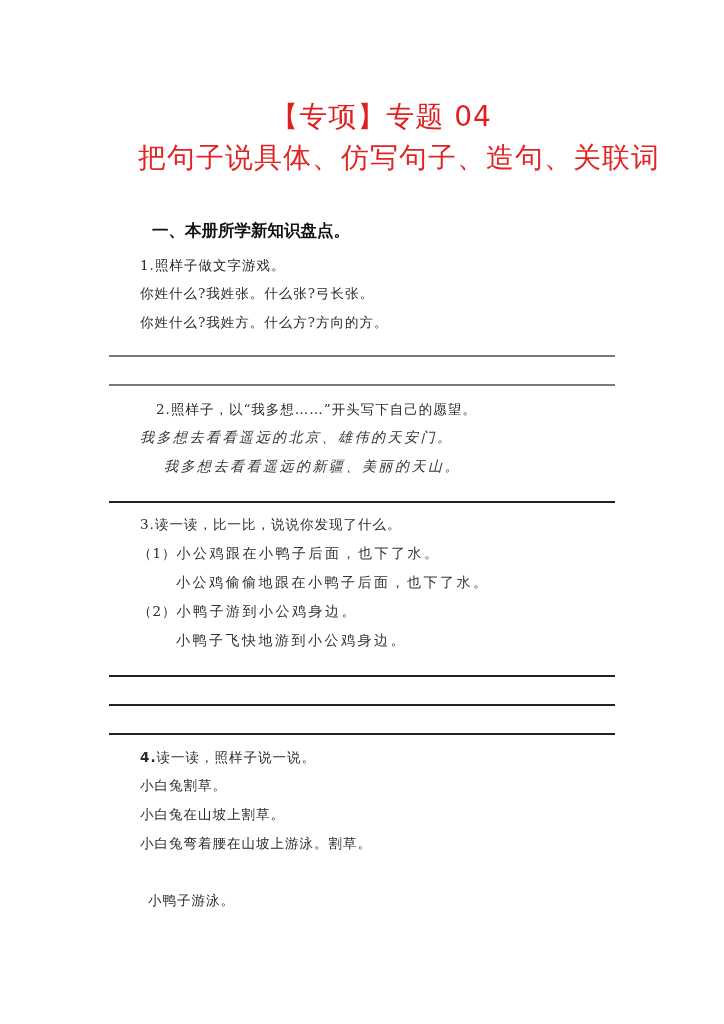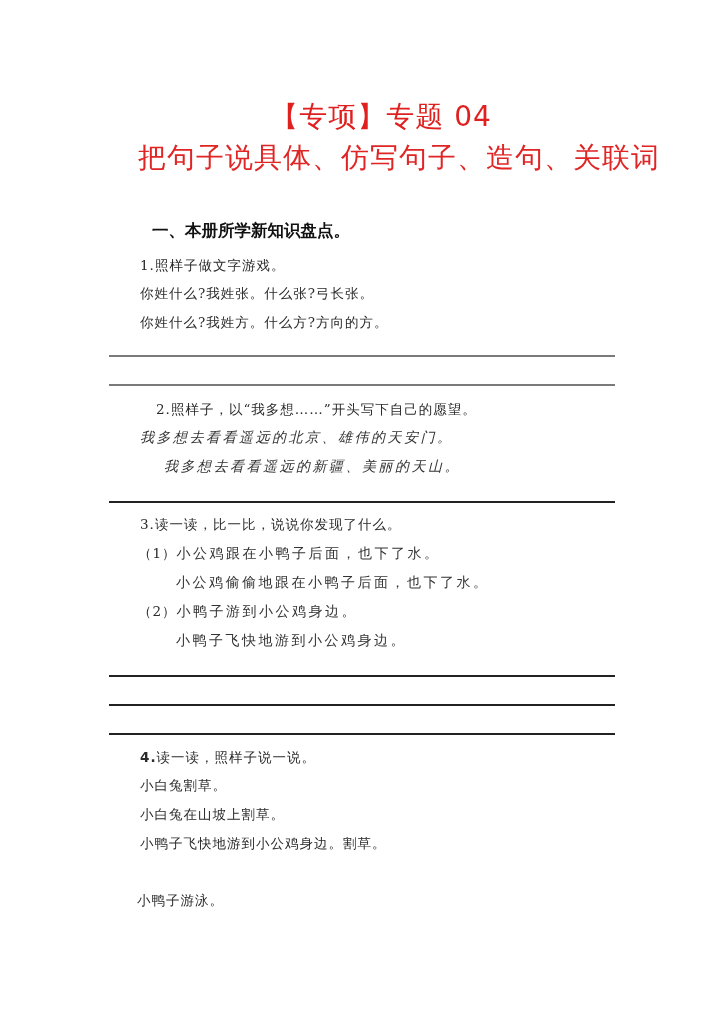--- a/index.html
+++ b/index.html
@@ -57,14 +57,14 @@
 <div class="abs kai" style="top:630px; left:176px; font-style:normal;">小鸭子飞快地游到小公鸡身边。</div>
 <div class="ans-line dark" style="top:675px;"></div>
 <div class="ans-line dark" style="top:704px;"></div>
 <div class="ans-line dark" style="top:733px;"></div>
 
 <div class="abs q" style="top:747px; left:140px;">
   <span class="qnum-bold">4.</span><span>读一读，照样子说一说。</span>
 </div>
 <div class="abs q" style="top:775px; left:140px;">小白兔割草。</div>
 <div class="abs q" style="top:804px; left:140px;">小白兔在山坡上割草。</div>
-<div class="abs q" style="top:833px; left:140px;">小鸭子飞快地游到小公鸡身边。割草。</div>
-<div class="abs q" style="top:890px; left:137px;">小鸭子游泳。</div>
+<div class="abs q" style="top:833px; left:140px;">小白兔弯着腰在山坡上游泳。割草。</div>
+<div class="abs q" style="top:890px; left:148px;">小鸭子游泳。</div>
 
 </body></html>

